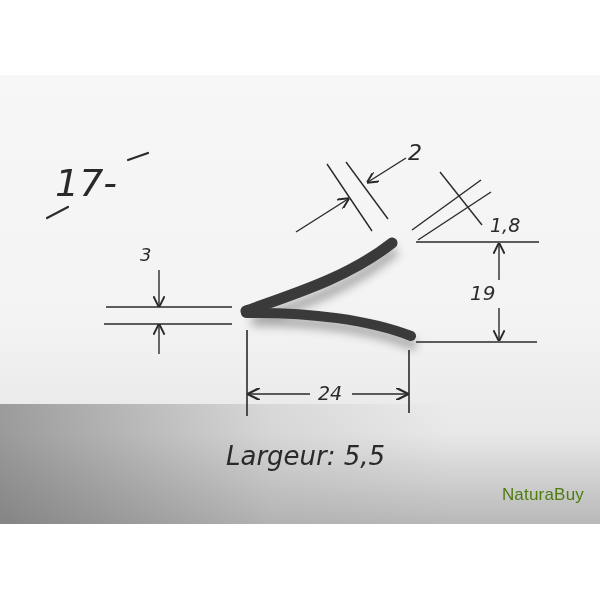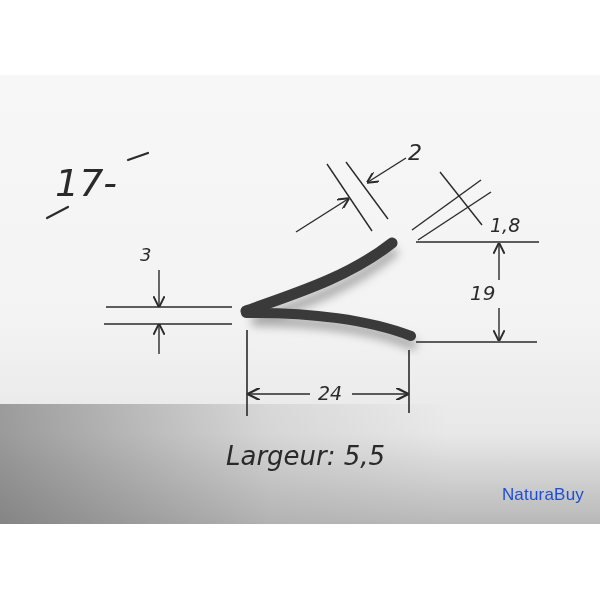--- a/index.html
+++ b/index.html
@@ -4,21 +4,21 @@
 <style>
   html,body{margin:0;padding:0;background:#ffffff;}
   body{width:600px;height:600px;position:relative;overflow:hidden;font-family:"DejaVu Sans",sans-serif;}
   .photo{position:absolute;left:0;top:75px;width:600px;height:449px;
     background:linear-gradient(180deg,#f7f7f7 0%,#f3f3f3 55%,#e8e8e8 80%,#b8b8b8 100%);
     overflow:hidden;}
   .photo::after{content:"";position:absolute;left:0;right:0;bottom:0;height:120px;
     background:linear-gradient(90deg,rgba(90,90,90,.55),rgba(160,160,160,.25) 45%,rgba(220,220,220,0) 75%);}
   svg{position:absolute;left:0;top:0;}
   .hand{font-family:"DejaVu Sans",sans-serif;font-style:italic;fill:#2a2a2a;}
-  .wm{position:absolute;right:16px;top:485px;color:#1d4ed8;font-family:"Liberation Sans",sans-serif;font-size:17px;letter-spacing:.2px;z-index:3;}
+  .wm{position:absolute;right:16px;top:485px;color:#4d7c0f;font-family:"Liberation Sans",sans-serif;font-size:17px;letter-spacing:.2px;z-index:3;}
 </style>
 </head>
 <body>
 
 <div class="photo"></div>
 
 <svg width="600" height="600" viewBox="0 0 600 600">
   <defs>
     <marker id="ah" markerWidth="8" markerHeight="8" refX="7" refY="4" orient="auto">
       <path d="M0,0 L8,4 L0,8" fill="none" stroke="#2a2a2a" stroke-width="1.4"></path>

